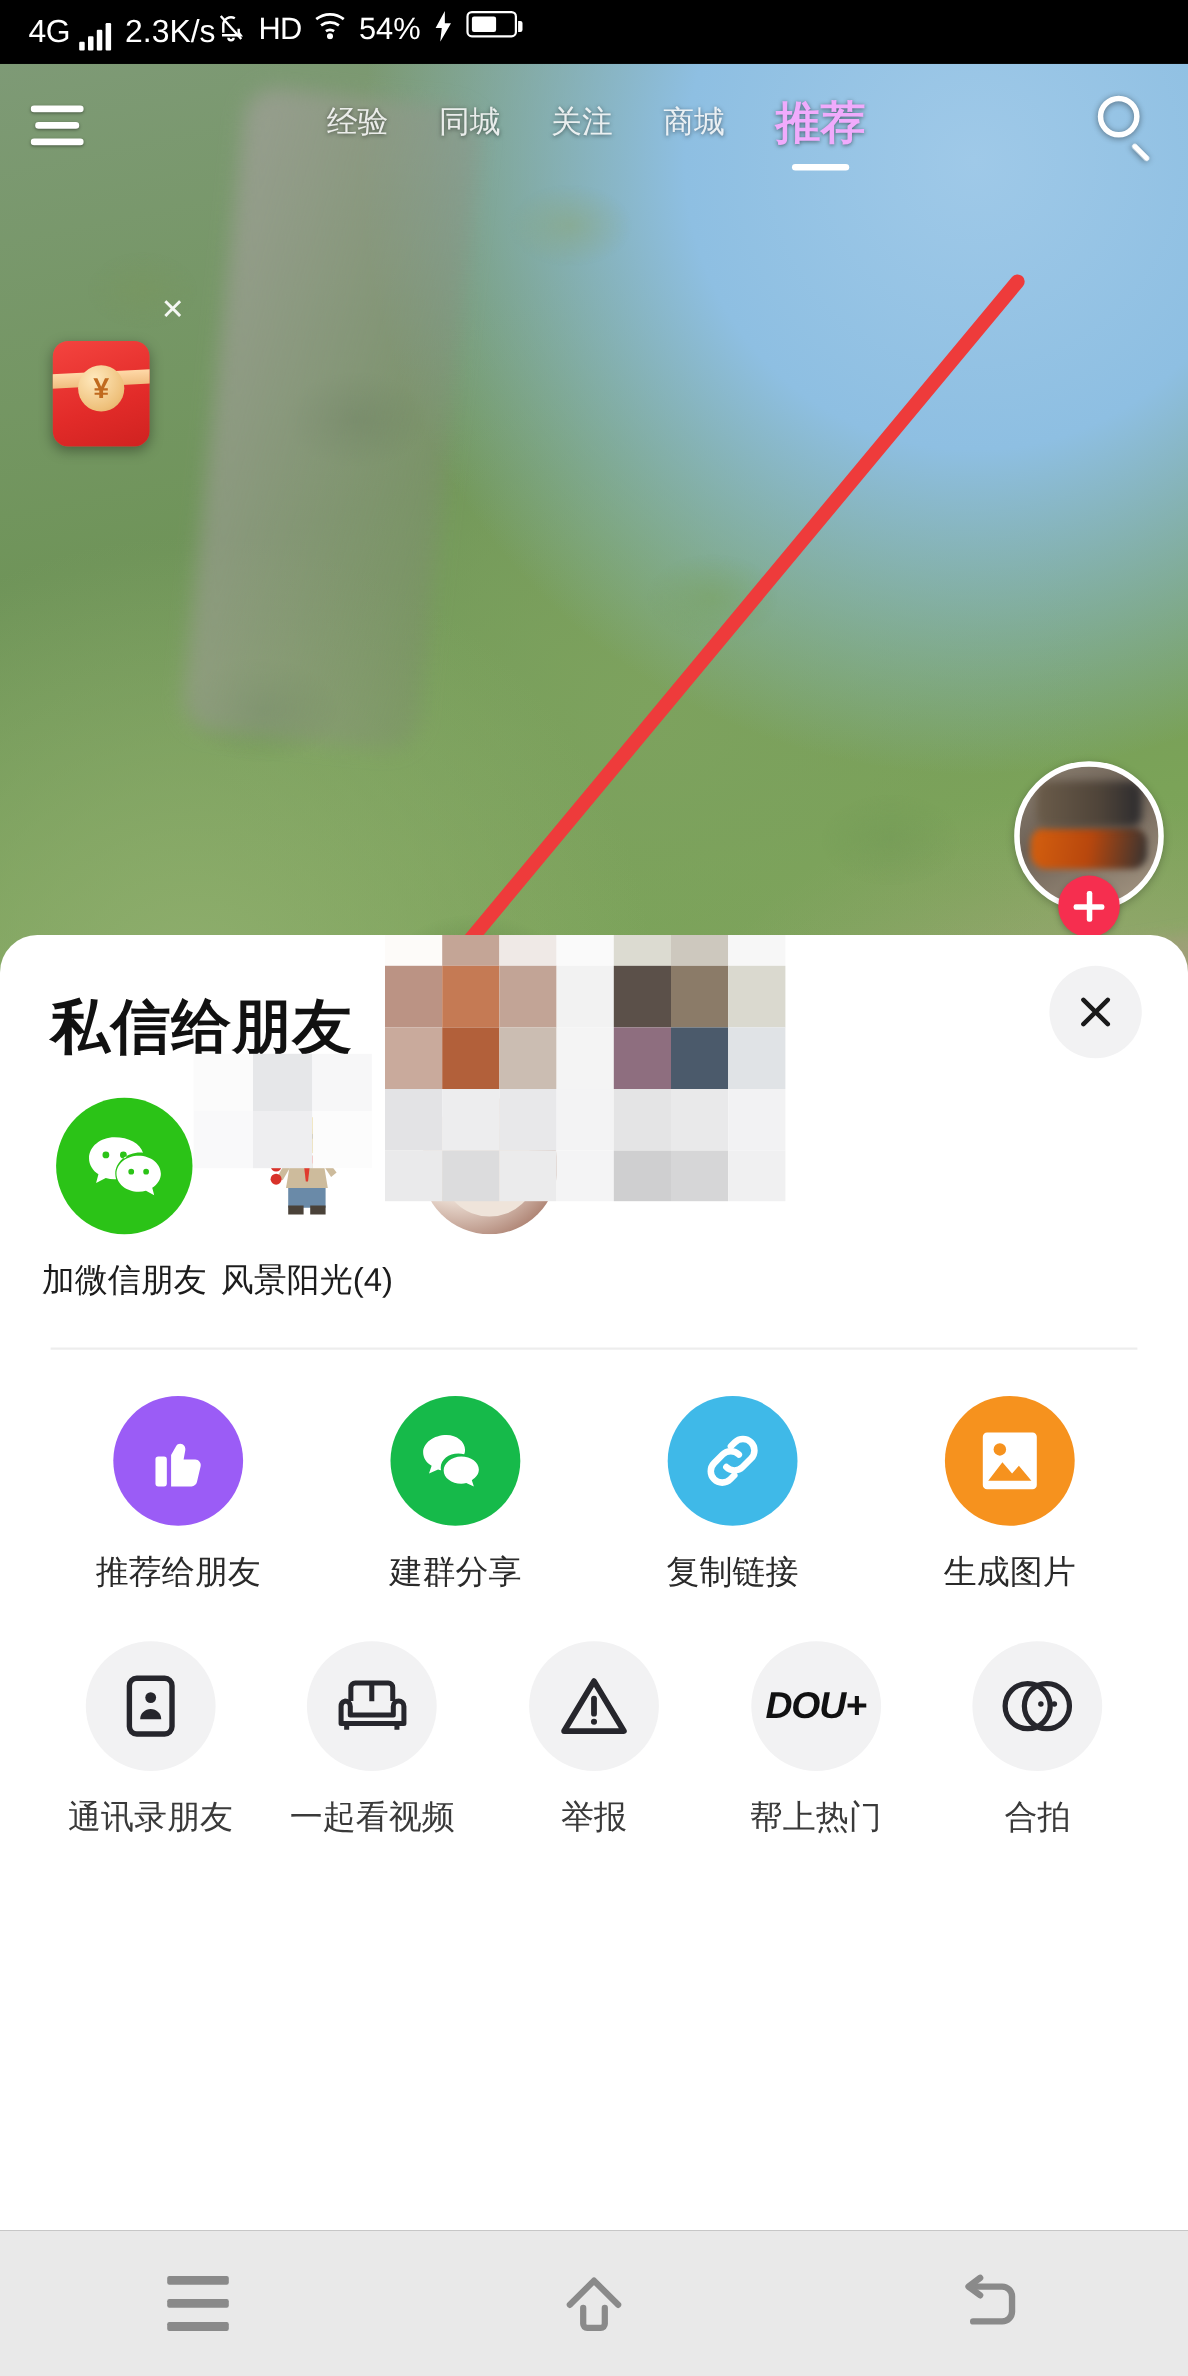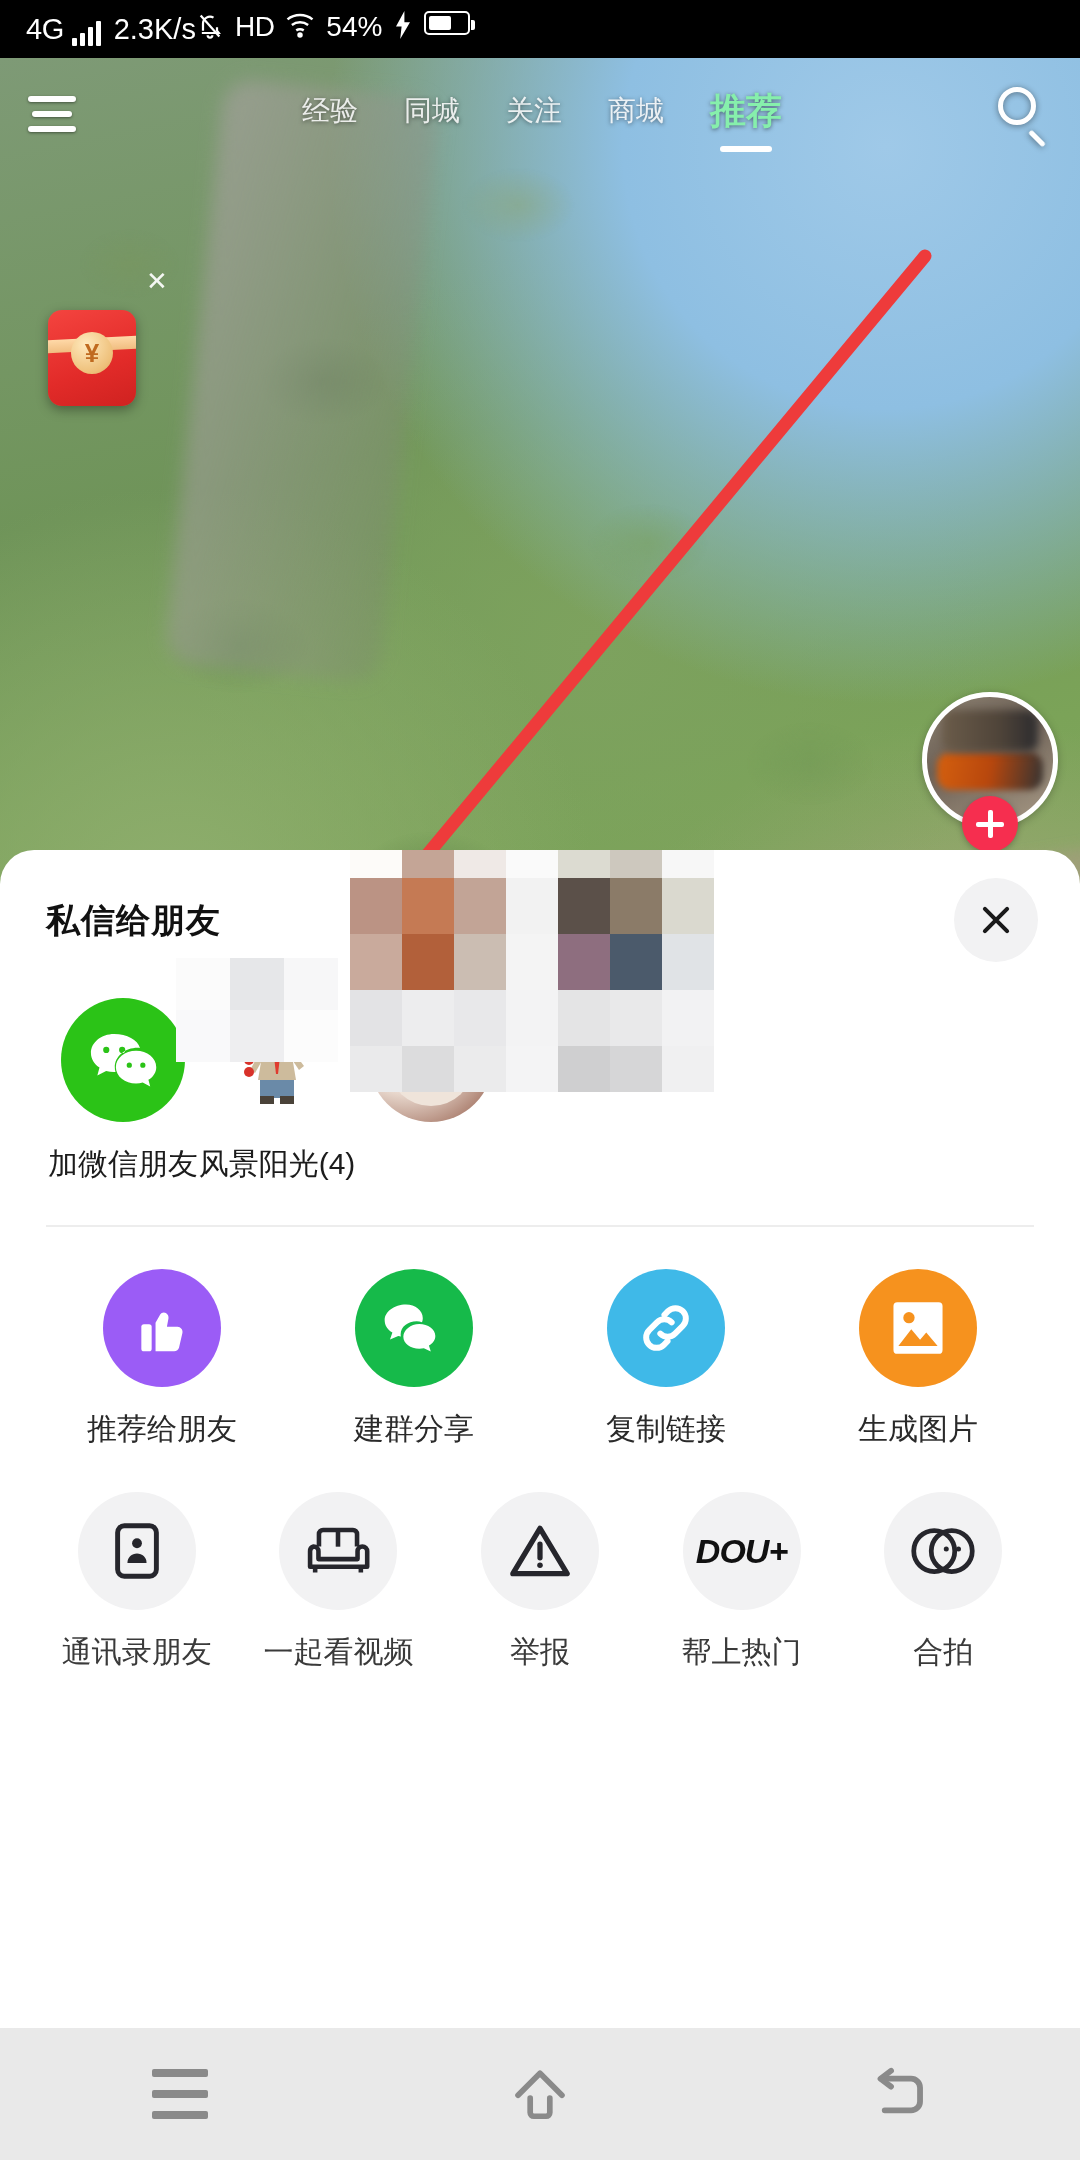--- a/index.html
+++ b/index.html
@@ -77,21 +77,21 @@
   .hamburger{ width:52px; display:flex; flex-direction:column; gap:9px; margin-right:22px; }
   .hamburger i{ display:block; height:6px; border-radius:3px; background:#fff; box-shadow:0 1px 3px rgba(0,0,0,.45); }
   .hamburger i:nth-child(1){ width:48px; }
   .hamburger i:nth-child(2){ width:40px; margin-left:4px; }
   .hamburger i:nth-child(3){ width:48px; }
   .tabs{ flex:1; display:flex; align-items:center; justify-content:center; gap:46px; }
   .tab{
     position:relative; font-size:28px; color:rgba(255,255,255,.86);
     text-shadow:0 1px 4px rgba(0,0,0,.5); padding-bottom:6px; white-space:nowrap;
   }
-  .tab.active{ color:#86efac; font-weight:bold; font-size:36px; }
+  .tab.active{ color:#f0abfc; font-weight:bold; font-size:41px; }
   .tab.active:after{
     content:""; position:absolute; left:50%; transform:translateX(-50%);
     bottom:-10px; width:52px; height:6px; background:#fff; border-radius:3px;
   }
   .search-icon{ width:58px; height:58px; position:relative; margin-left:12px; }
   .search-icon:before{
     content:""; position:absolute; left:4px; top:2px; width:38px; height:38px;
     border:5px solid #fff; border-radius:50%; box-sizing:border-box;
     filter:drop-shadow(0 1px 3px rgba(0,0,0,.45));
   }
@@ -159,31 +159,31 @@
   
   .arrow{ position:absolute; left:0; top:58px; width:1080px; height:1470px; z-index:30; pointer-events:none; }
 
   
   .sheet{
     position:absolute; left:0; bottom:132px; width:1080px; height:1178px;
     background:#fff; border-radius:34px 34px 0 0; z-index:32; overflow:hidden;
   }
   .sheet-head{ position:relative; height:148px; }
   .sheet-title{
-    position:absolute; left:46px; top:48px; font-size:34px; color:#111; font-weight:bold;
+    position:absolute; left:46px; top:48px; font-size:54px; color:#111; font-weight:bold;
     letter-spacing:1px;
   }
   .sheet-close{
     position:absolute; right:42px; top:28px; width:84px; height:84px; border-radius:50%;
     background:#f2f2f3; display:flex; align-items:center; justify-content:center;
   }
   .sheet-close svg{ width:38px; height:38px; }
 
   
-  .friends{ display:flex; padding:0 46px; gap:0; }
+  .friends{ display:flex; padding:0 36px; gap:12px; }
   .friend{ width:154px; display:flex; flex-direction:column; align-items:center; }
   .fr-avatar{ width:124px; height:124px; border-radius:50%; overflow:hidden; position:relative; }
   .fr-label{ margin-top:22px; font-size:30px; color:#1c1c1c; white-space:nowrap; }
 
   .wechat{ background:#2bc317; display:flex; align-items:center; justify-content:center; }
   .wechat svg{ width:76px; height:76px; }
 
   .bear{ background:#fff; position:relative; }
   .bear svg{ width:124px; height:124px; display:block; }
 

